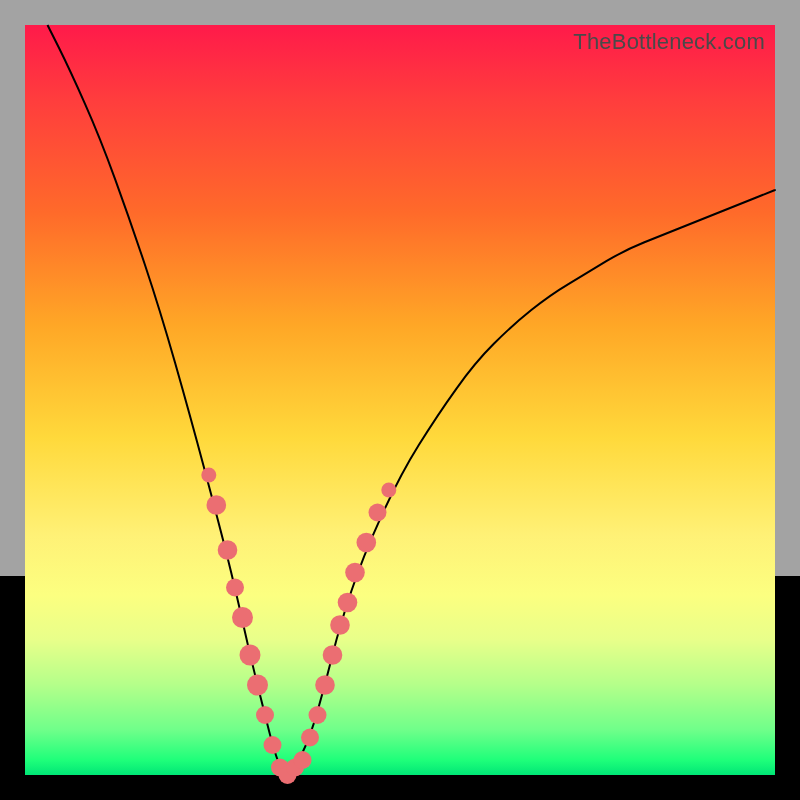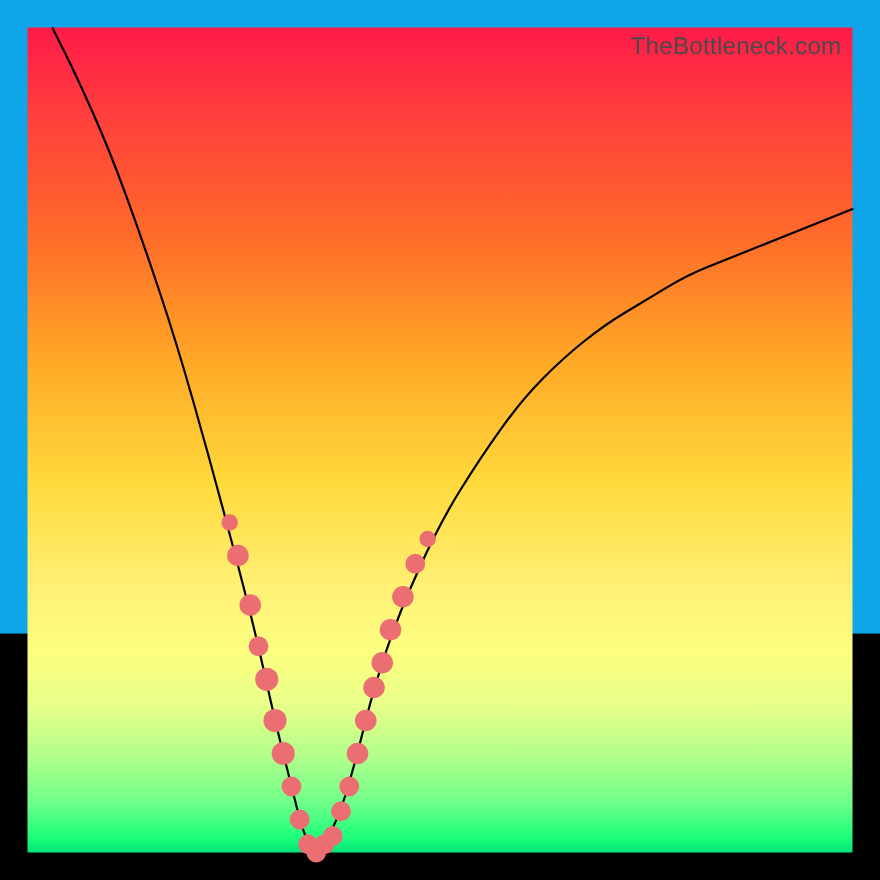--- a/index.html
+++ b/index.html
@@ -10,21 +10,21 @@
     background: #000;
     font-family: Arial, Helvetica, sans-serif;
     overflow: hidden;
   }
   .frame {
     position: absolute;
     left: 0;
     top: 0;
     width: 800px;
     height: 576px;
-    background: #0ea5e9;
+    background: #a3a3a3;
   }
   .plot {
     position: absolute;
     left: 25px;
     top: 25px;
     width: 750px;
     height: 750px;
     
     background:
       linear-gradient(to bottom,

